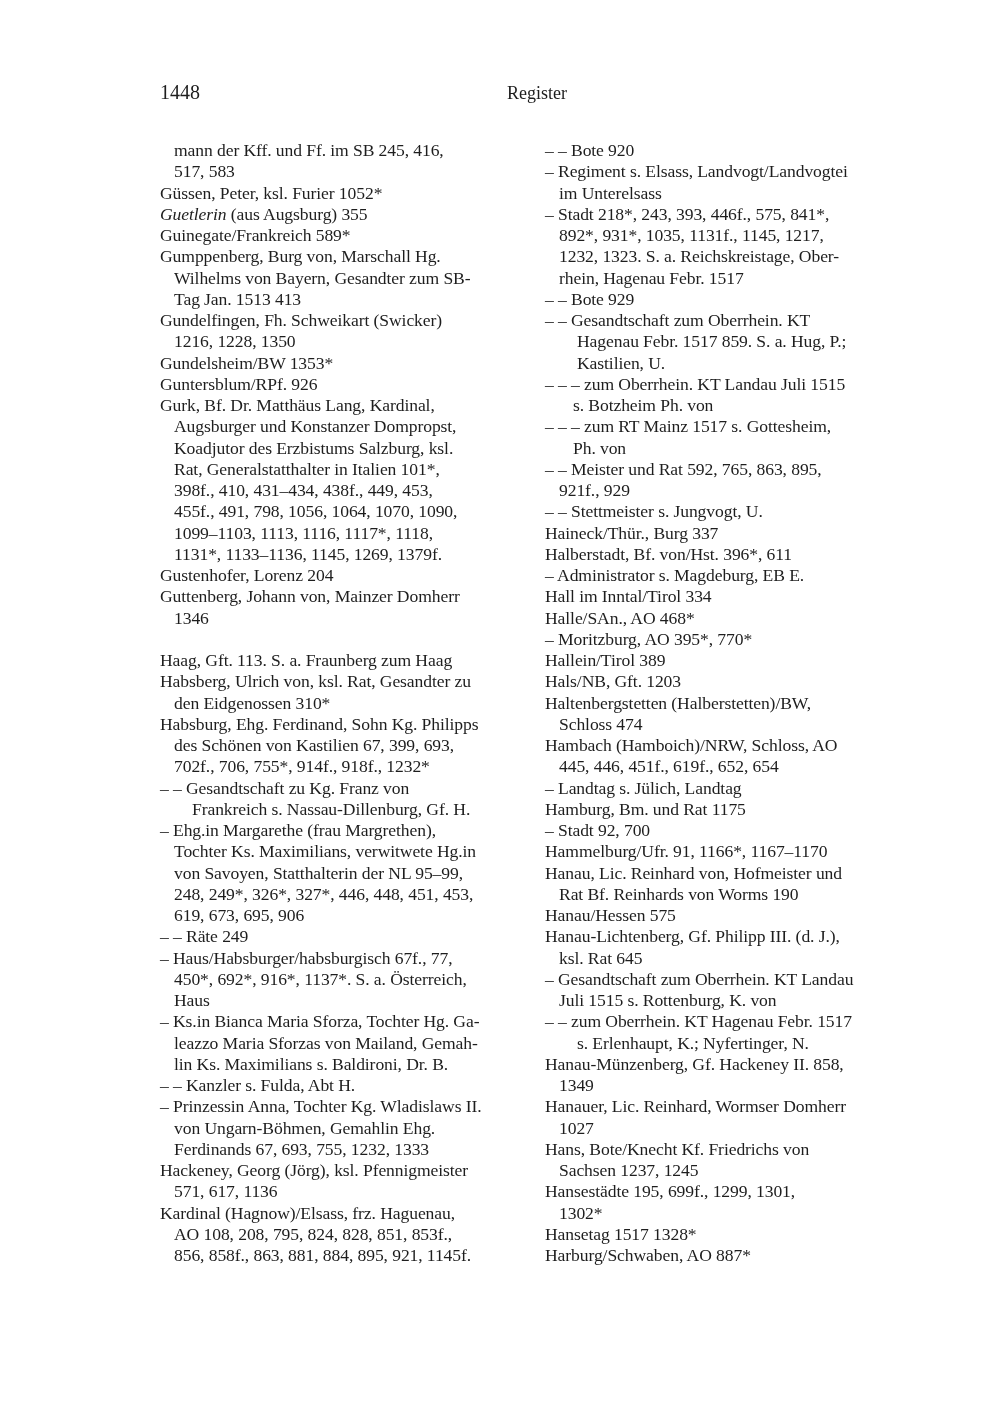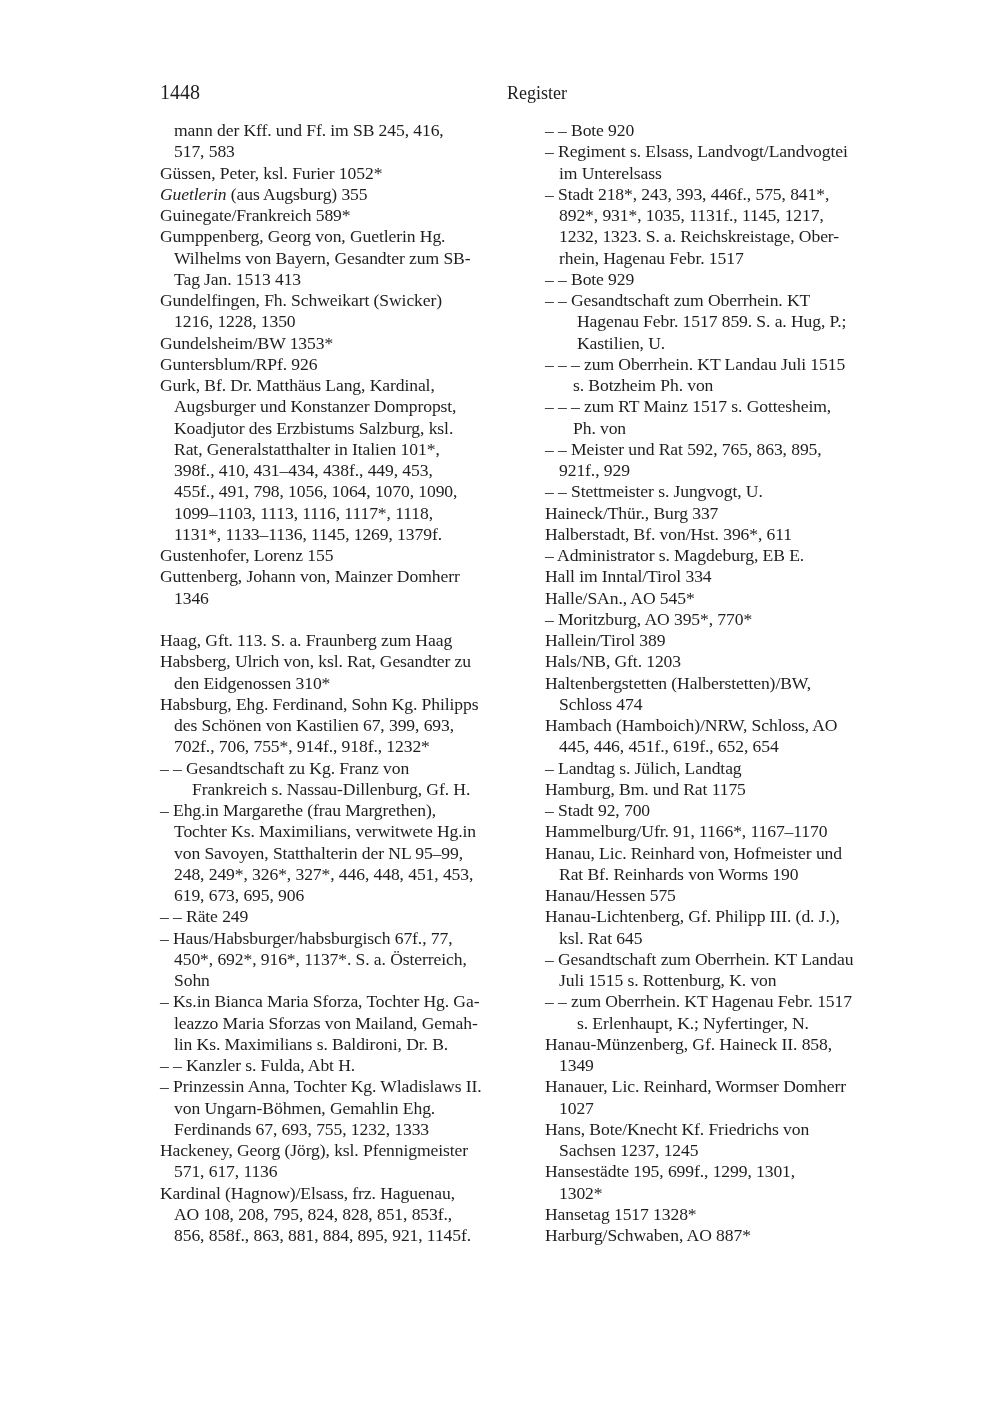--- a/index.html
+++ b/index.html
@@ -26,21 +26,21 @@
       position: absolute;
       left: 0;
       width: 1074px;
       top: 82px;
       text-align: center;
       font-size: 18px;
       line-height: 22px;
     }
     .column {
       position: absolute;
-      top: 120px;
+      top: 140px;
       font-size: 17.6px;
       line-height: 21.25px;
       letter-spacing: -0.1px;
     }
     .col-left { left: 160px; width: 380px; }
     .col-right { left: 545px; width: 380px; }
     .entry {
       white-space: nowrap;
     }
     .line { display: block; }
@@ -64,21 +64,21 @@
     <div class="entry">
       <span class="line">Güssen, Peter, ksl. Furier  1052*</span>
     </div>
     <div class="entry">
       <span class="line"><em>Guetlerin</em> (aus Augsburg)  355</span>
     </div>
     <div class="entry">
       <span class="line">Guinegate/Frankreich  589*</span>
     </div>
     <div class="entry">
-      <span class="line">Gumppenberg, Georg von, Guetlerin Hg.</span>
+      <span class="line">Gumppenberg, Burg von, Marschall Hg.</span>
       <span class="line indent-1">Wilhelms von Bayern, Gesandter zum SB-</span>
       <span class="line indent-1">Tag Jan. 1513  413</span>
     </div>
     <div class="entry">
       <span class="line">Gundelfingen, Fh. Schweikart (Swicker)</span>
       <span class="line indent-1">1216, 1228, 1350</span>
     </div>
     <div class="entry">
       <span class="line">Gundelsheim/BW  1353*</span>
     </div>
@@ -89,21 +89,21 @@
       <span class="line">Gurk, Bf. Dr. Matthäus Lang, Kardinal,</span>
       <span class="line indent-1">Augsburger und Konstanzer Dompropst,</span>
       <span class="line indent-1">Koadjutor des Erzbistums Salzburg, ksl.</span>
       <span class="line indent-1">Rat, Generalstatthalter in Italien  101*,</span>
       <span class="line indent-1">398f., 410, 431–434, 438f., 449, 453,</span>
       <span class="line indent-1">455f., 491, 798, 1056, 1064, 1070, 1090,</span>
       <span class="line indent-1">1099–1103, 1113, 1116, 1117*, 1118,</span>
       <span class="line indent-1">1131*, 1133–1136, 1145, 1269, 1379f.</span>
     </div>
     <div class="entry">
-      <span class="line">Gustenhofer, Lorenz  155</span>
+      <span class="line">Gustenhofer, Lorenz  204</span>
     </div>
     <div class="entry">
       <span class="line">Guttenberg, Johann von, Mainzer Domherr</span>
       <span class="line indent-1">1346</span>
     </div>
     <div class="gap"></div>
     <div class="entry">
       <span class="line">Haag, Gft.  113. S. a. Fraunberg zum Haag</span>
     </div>
     <div class="entry">
@@ -125,21 +125,21 @@
       <span class="line indent-1">von Savoyen, Statthalterin der NL  95–99,</span>
       <span class="line indent-1">248, 249*, 326*, 327*, 446, 448, 451, 453,</span>
       <span class="line indent-1">619, 673, 695, 906</span>
     </div>
     <div class="entry">
       <span class="line">– – Räte  249</span>
     </div>
     <div class="entry">
       <span class="line">– Haus/Habsburger/habsburgisch  67f., 77,</span>
       <span class="line indent-1">450*, 692*, 916*, 1137*. S. a. Österreich,</span>
-      <span class="line indent-1">Sohn</span>
+      <span class="line indent-1">Haus</span>
     </div>
     <div class="entry">
       <span class="line">– Ks.in Bianca Maria Sforza, Tochter Hg. Ga-</span>
       <span class="line indent-1">leazzo Maria Sforzas von Mailand, Gemah-</span>
       <span class="line indent-1">lin Ks. Maximilians  s. Baldironi, Dr. B.</span>
     </div>
     <div class="entry">
       <span class="line">– – Kanzler  s. Fulda, Abt H.</span>
     </div>
     <div class="entry">
@@ -200,21 +200,21 @@
     <div class="entry">
       <span class="line">Halberstadt, Bf. von/Hst.  396*, 611</span>
     </div>
     <div class="entry">
       <span class="line">– Administrator  s. Magdeburg, EB E.</span>
     </div>
     <div class="entry">
       <span class="line">Hall im Inntal/Tirol  334</span>
     </div>
     <div class="entry">
-      <span class="line">Halle/SAn., AO  545*</span>
+      <span class="line">Halle/SAn., AO  468*</span>
     </div>
     <div class="entry">
       <span class="line">– Moritzburg, AO  395*, 770*</span>
     </div>
     <div class="entry">
       <span class="line">Hallein/Tirol  389</span>
     </div>
     <div class="entry">
       <span class="line">Hals/NB, Gft.  1203</span>
     </div>
@@ -251,21 +251,21 @@
     </div>
     <div class="entry">
       <span class="line">– Gesandtschaft zum Oberrhein. KT Landau</span>
       <span class="line indent-1">Juli 1515  s. Rottenburg, K. von</span>
     </div>
     <div class="entry">
       <span class="line">– – zum Oberrhein. KT Hagenau Febr. 1517</span>
       <span class="line indent-3">s. Erlenhaupt, K.; Nyfertinger, N.</span>
     </div>
     <div class="entry">
-      <span class="line">Hanau-Münzenberg, Gf. Haineck II.  858,</span>
+      <span class="line">Hanau-Münzenberg, Gf. Hackeney II.  858,</span>
       <span class="line indent-1">1349</span>
     </div>
     <div class="entry">
       <span class="line">Hanauer, Lic. Reinhard, Wormser Domherr</span>
       <span class="line indent-1">1027</span>
     </div>
     <div class="entry">
       <span class="line">Hans, Bote/Knecht Kf. Friedrichs von</span>
       <span class="line indent-1">Sachsen  1237, 1245</span>
     </div>

